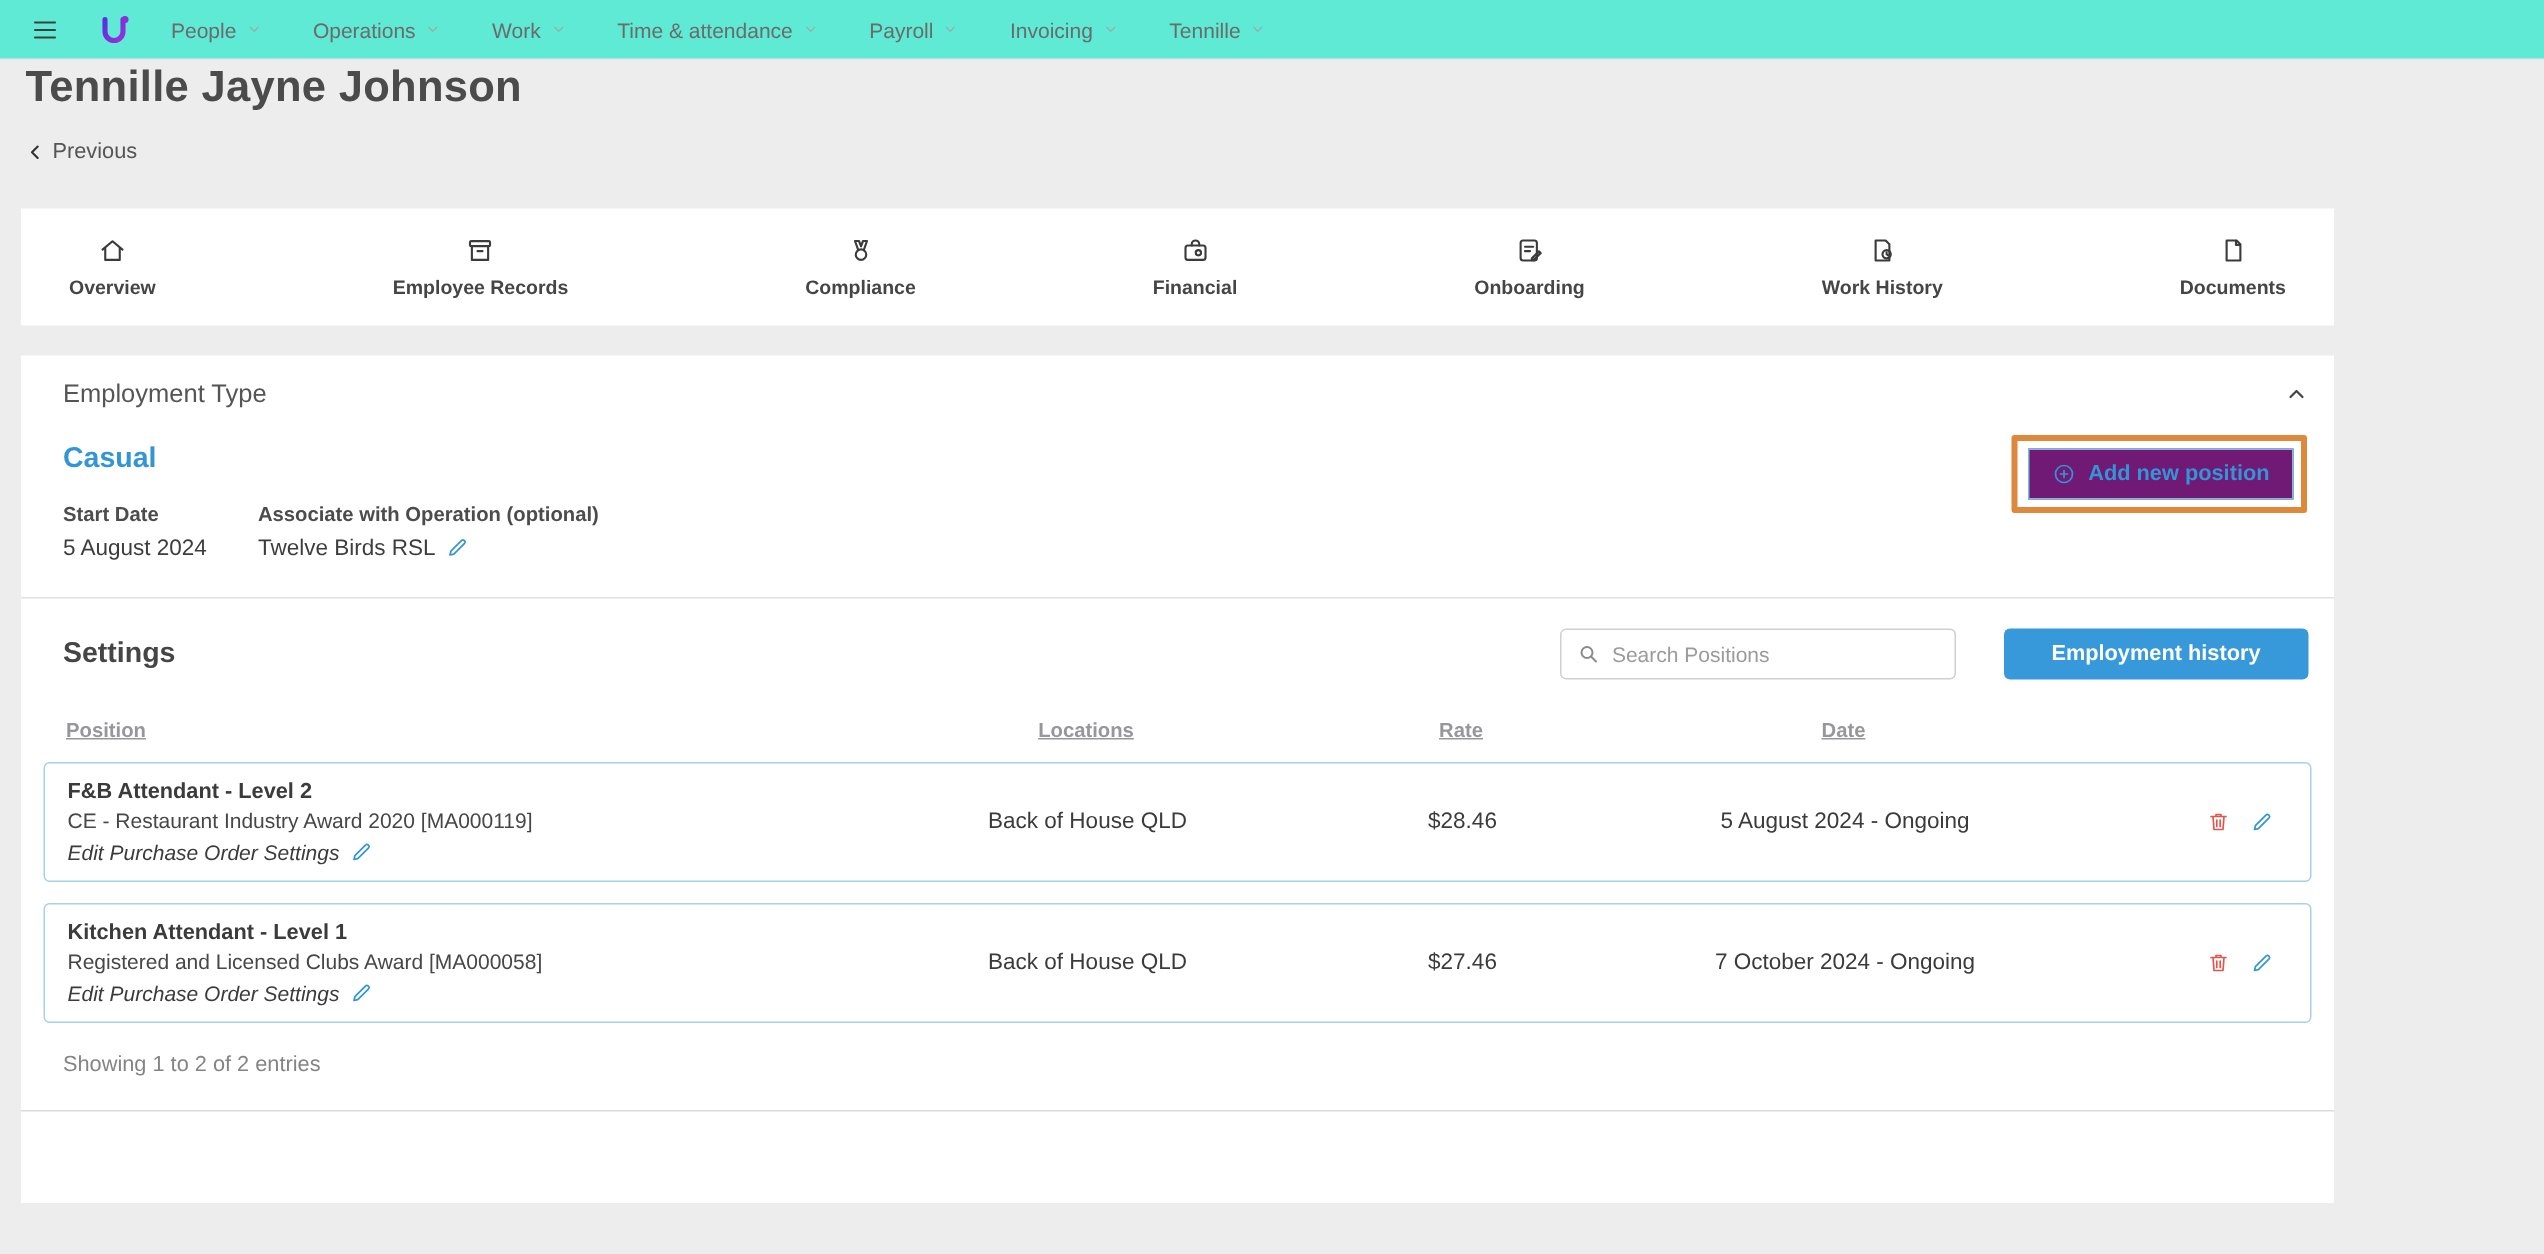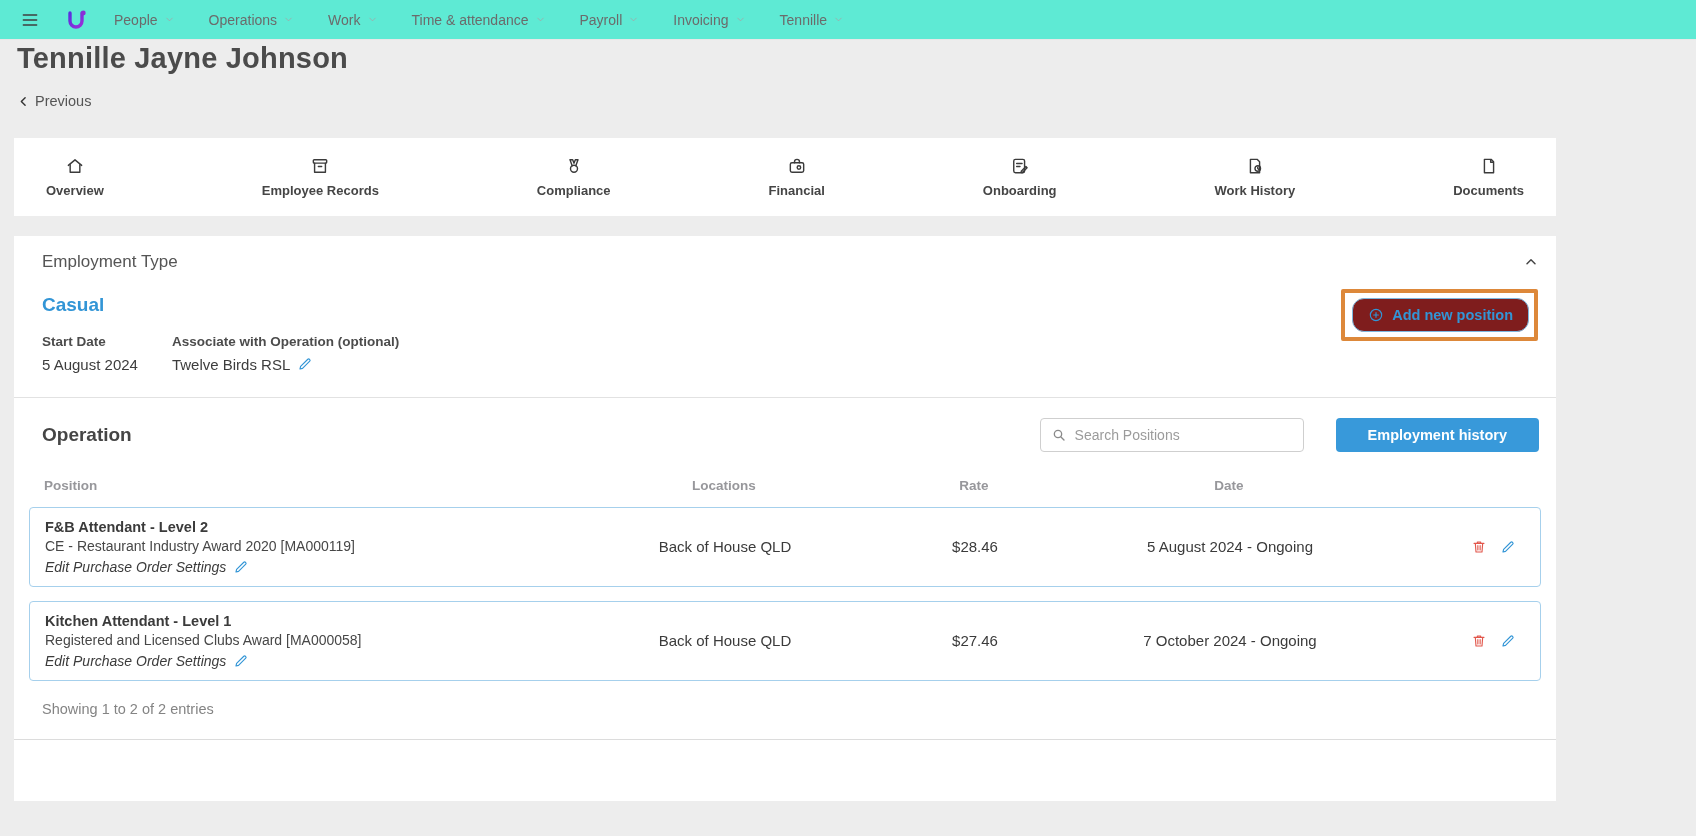--- a/index.html
+++ b/index.html
@@ -66,22 +66,22 @@
 
   .emp-row { display:flex; justify-content:space-between; align-items:flex-start; padding: 0 0 0 13px; margin-top: 20px; }
   .emp-type { color:#3295d6; font-size: 19px; font-weight: 700; }
   .emp-cols { display:flex; gap: 34px; margin-top: 18px; }
   .emp-col .lbl { font-size: 13.5px; font-weight: 700; color:#4c4c4c; }
   .emp-col .val { font-size: 15px; color:#3d3d3d; margin-top: 7px; display:flex; align-items:center; gap:7px; }
   .pencil { color:#3295d6; cursor:pointer; }
 
   .add-wrap { position:relative; margin-right: 12px; margin-top: 4px; }
   .btn-outline {
-    display:flex; align-items:center; gap:8px; background:#7f1d1d; border:1px solid #7db8df;
-    color:#3295d6; font-size:14.5px; font-weight:700; padding: 8px 15px; border-radius:12px; cursor:pointer;
+    display:flex; align-items:center; gap:8px; background:#701a75; border:1px solid #7db8df;
+    color:#3295d6; font-size:14.5px; font-weight:700; padding: 8px 15px; border-radius:0; cursor:pointer;
     font-family: inherit;
   }
 
   hr.full { border:none; border-top:1px solid #e2e2e2; margin: 24px -15px 0 -15px; }
 
   
   .pos-head { display:flex; justify-content:space-between; align-items:center; margin-top: 20px; padding-left: 13px; }
   .pos-head h2 { font-size: 19px; font-weight:700; color:#454545; }
   .pos-actions { display:flex; align-items:center; gap: 32px; margin-right: 2px; }
   .search-box {
@@ -91,21 +91,21 @@
   .search-box input {
     border:none; outline:none; font-size:14px; width:100%; font-family:inherit; color:#555; background:transparent;
   }
   .search-box input::placeholder { color:#9b9b9b; }
   .btn-solid {
     background:#3899da; color:#fff; border:none; border-radius:4px; font-size:14.5px; font-weight:700;
     padding: 9px 32px; cursor:pointer; font-family:inherit;
   }
 
   .grid { display:grid; grid-template-columns: 560px 270px 230px 280px 1fr; align-items:center; }
-  .thead { margin-top: 26px; color:#97979b; font-size:13.5px; font-weight:700; }
+  .thead { margin-top: 26px; color:#97979b; font-size:13.5px; font-weight:700;text-decoration:underline; }
   .thead .c-pos { padding-left: 15px; }
   .c-loc, .c-rate, .c-date { text-align:center; }
 
   .pos-row { border:1px solid #a6d0ec; border-radius:4px; margin-top: 14px; padding: 11px 0; background:#fff; }
   .pos-row .c-pos { padding-left: 15px; }
   .pr-title { font-weight:700; font-size:14.5px; color:#3b3b3b; }
   .pr-award { font-size:14px; color:#474747; margin-top:3px; }
   .pr-edit { font-style:italic; font-size:14px; color:#3b3b3b; margin-top:5px; display:flex; align-items:center; gap:7px; cursor:pointer; width:fit-content; }
   .cell-txt { font-size:15px; color:#3b3b3b; }
   .c-act { display:flex; justify-content:flex-end; gap:13px; padding-right:24px; }
@@ -332,21 +332,21 @@
           </span>
           <span>Add new position</span>
         </button>
         <span class="annotation btn-annot"></span>
       </div>
     </div>
 
     <hr class="full">
 
     <div class="pos-head">
-      <h2>Operation</h2>
+      <h2>Settings</h2>
       <div class="pos-actions">
         <div class="search-box">
           <span>
             <svg class="ic ic-sm" style="stroke-width:2" viewBox="0 0 24 24">
                 <circle cx="10.5" cy="10.5" r="5.5"></circle>
                 <path d="M15 15l4.5 4.5"></path>
               </svg>
           </span>
           <input type="text" placeholder="Search Positions" style="">
         </div>

